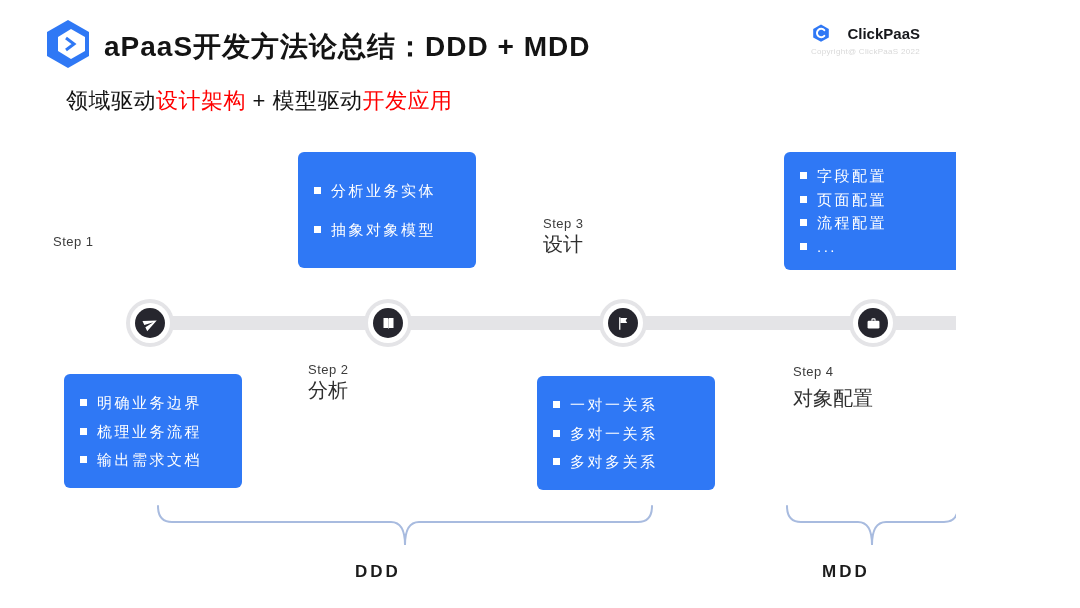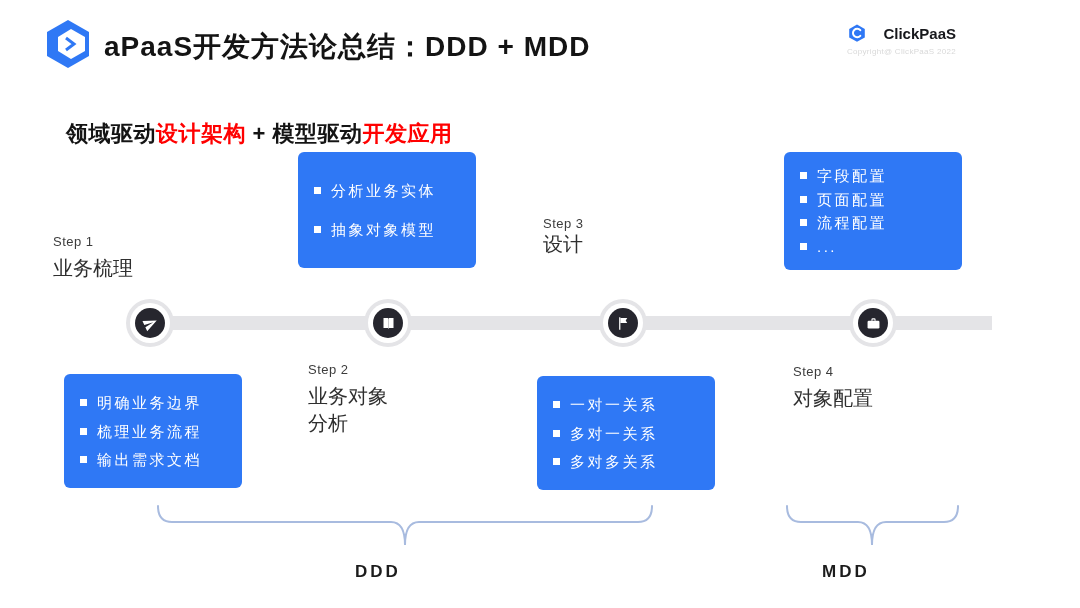--- a/index.html
+++ b/index.html
@@ -1,27 +1,27 @@
 <!DOCTYPE html>
 <html><head>
 <meta charset="utf-8">
 <style>
   html,body{margin:0;padding:0;background:#ffffff;}
   .slide{
     position:relative;width:956px;height:608px;background:#ffffff;
-    font-family:"Liberation Sans","DejaVu Sans",sans-serif;overflow:hidden;padding-left:36px;
+    font-family:"Liberation Sans","DejaVu Sans",sans-serif;overflow:hidden;
   }
   
   .hex-emblem{position:absolute;left:44px;top:18px;width:48px;height:52px;}
   .page-title{position:absolute;left:104px;top:28px;margin:0;font-size:28px;font-weight:700;color:#141414;letter-spacing:1px;}
   .logo{position:absolute;right:36px;top:24px;display:flex;align-items:center;gap:17px;}
   .logo-text{font-size:15px;font-weight:700;color:#17181c;}
   .copyright{position:absolute;right:36px;top:47px;font-size:8px;color:#d9d9d9;letter-spacing:.3px;}
   
-  .subtitle{position:absolute;left:66px;top:86px;font-size:22px;font-weight:700;color:#141414;letter-spacing:.5px;margin-top:33px;}
+  .subtitle{position:absolute;left:66px;top:86px;font-size:22px;font-weight:400;color:#141414;letter-spacing:.5px;}
   .red{color:#FF0000;}
   
   .timeline{position:absolute;left:129px;right:0;top:316px;height:14px;background:#E4E4E7;border-radius:8px 0 0 8px;}
   .marker{position:absolute;top:299px;width:48px;height:48px;border-radius:50%;background:#E4E4E7;display:flex;align-items:center;justify-content:center;}
   .marker .ring{width:40px;height:40px;border-radius:50%;background:#ffffff;display:flex;align-items:center;justify-content:center;}
   .marker .core{width:30px;height:30px;border-radius:50%;background:#26262E;display:flex;align-items:center;justify-content:center;}
   .m1{left:126px}.m2{left:364px}.m3{left:599px}.m4{left:849px}
   
   .steptext{position:absolute;width:160px;text-align:left;}
   .step-label{font-size:13px;color:#3c3c3c;letter-spacing:.5px;}
@@ -108,25 +108,23 @@
         <svg width="15" height="15" viewBox="0 0 24 24">
           <rect x="2.5" y="7.5" width="19" height="12.5" rx="2" fill="#ffffff"></rect>
           <path d="M9.5 7.5V5.8c0-.7.6-1.3 1.3-1.3h2.4c.7 0 1.3.6 1.3 1.3v1.7" stroke="#ffffff" stroke-width="1.8" fill="none"></path>
         </svg>
       </div>
     </div>
   </div>
 
   <div class="steptext" id="st1">
     <div class="step-label">Step 1</div>
-    <div class="step-name">业务梳理</div>
   </div>
   <div class="steptext" id="st2">
     <div class="step-label">Step 2</div>
-    <div class="step-name">业务对象</div>
     <div class="step-name" style="margin-top:0">分析</div>
   </div>
   <div class="steptext" id="st3">
     <div class="step-label">Step 3</div>
     <div class="step-name" style="margin-top:0">设计</div>
   </div>
   <div class="steptext" id="st4">
     <div class="step-label">Step 4</div>
     <div class="step-name">对象配置</div>
   </div>

